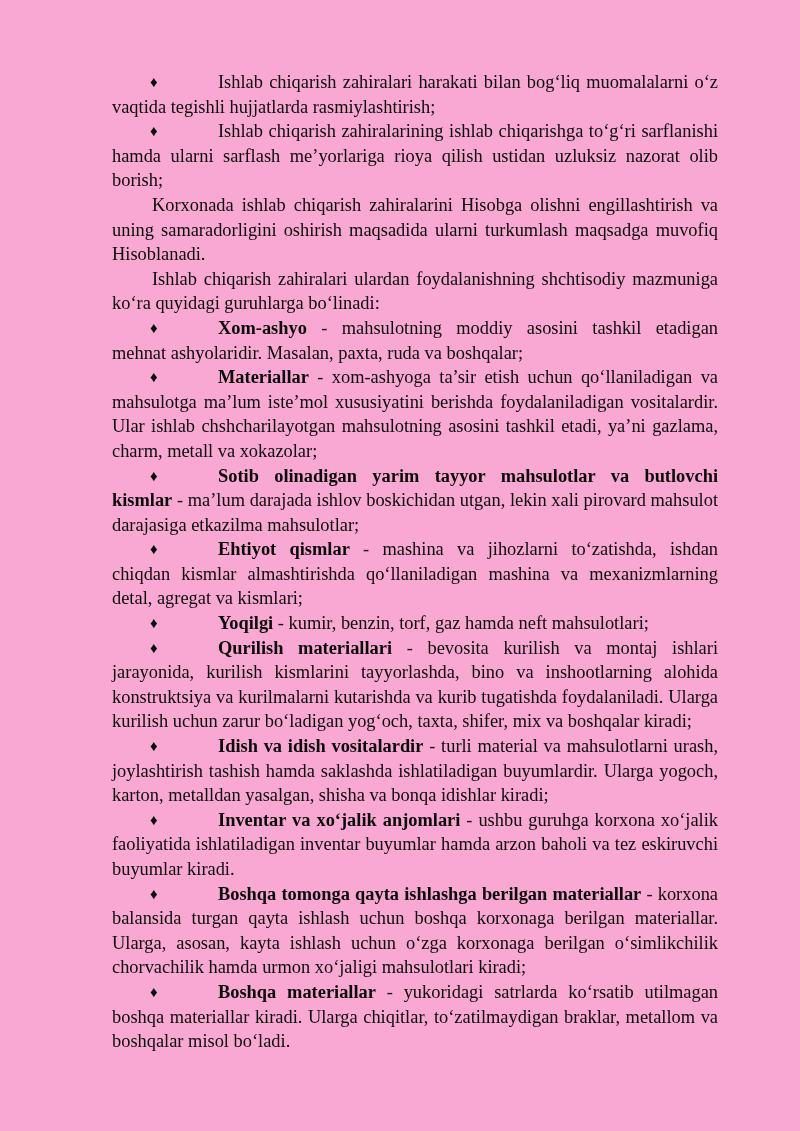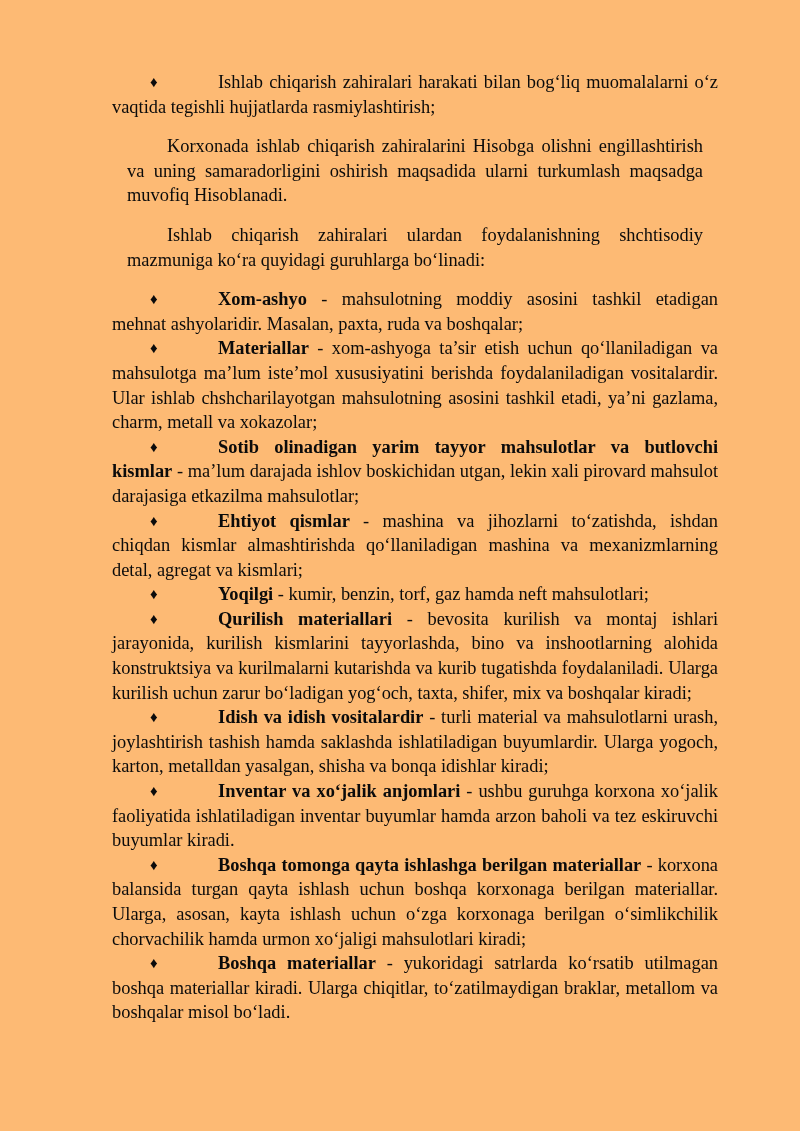--- a/index.html
+++ b/index.html
@@ -12,38 +12,38 @@
     width: 800px;
     height: 1131px;
     font-family: "Liberation Serif", "DejaVu Serif", serif;
     color: #0b0b0b;
     overflow: hidden;
   }
   .page {
     position: relative;
     width: 800px;
     height: 1131px;
-    background: #fdba74;
+    background: #f9a8d4;
     box-sizing: border-box;
     padding: 70px 82px 0 112px;
   }
   .body-text {
     font-size: 18.4px;
     line-height: 24.6px;
     text-align: justify;
     text-justify: inter-word;
   }
   
   p.bullet-para {
     margin: 0;
     text-indent: 0;
     text-align: justify;
   }
   p.plain-para {
-    margin: 15px;
+    margin: 0;
     text-indent: 40px;
     text-align: justify;
   }
   .bullet-glyph {
     display: inline-block;
     width: 12px;
     text-indent: 0;
     font-size: 15px;
     line-height: 24.6px;
     vertical-align: 1px;
@@ -65,20 +65,21 @@
   .page {
     -webkit-font-smoothing: antialiased;
   }
 </style>
 </head>
 <body>
 
 <div class="page">
   <div class="body-text" id="body-root">
       <p class="bullet-para"><span class="bullet-lead"></span><span class="bullet-glyph">♦</span><span class="bullet-gap"></span><span>Ishlab chiqarish zahiralari harakati bilan bog‘liq muomalalarni o‘z vaqtida tegishli hujjatlarda rasmiylashtirish;</span></p>
+      <p class="bullet-para"><span class="bullet-lead"></span><span class="bullet-glyph">♦</span><span class="bullet-gap"></span><span>Ishlab chiqarish zahiralarining ishlab chiqarishga to‘g‘ri sarflanishi hamda ularni sarflash me’yorlariga rioya qilish ustidan uzluksiz nazorat olib borish;</span></p>
       <p class="plain-para"><span>Korxonada ishlab chiqarish zahiralarini Hisobga olishni engillashtirish va uning samaradorligini oshirish maqsadida ularni turkumlash maqsadga muvofiq Hisoblanadi.</span></p>
       <p class="plain-para"><span>Ishlab chiqarish zahiralari ulardan foydalanishning shchtisodiy mazmuniga ko‘ra quyidagi guruhlarga bo‘linadi:</span></p>
       <p class="bullet-para"><span class="bullet-lead"></span><span class="bullet-glyph">♦</span><span class="bullet-gap"></span><span class="term">Xom-ashyo</span><span> - mahsulotning moddiy asosini tashkil etadigan mehnat ashyolaridir. Masalan, paxta, ruda va boshqalar;</span></p>
       <p class="bullet-para"><span class="bullet-lead"></span><span class="bullet-glyph">♦</span><span class="bullet-gap"></span><span class="term">Materiallar</span><span> - xom-ashyoga ta’sir etish uchun qo‘llaniladigan va mahsulotga ma’lum iste’mol xususiyatini berishda foydalaniladigan vositalardir. Ular ishlab chshcharilayotgan mahsulotning asosini tashkil etadi, ya’ni gazlama, charm, metall va xokazolar;</span></p>
       <p class="bullet-para"><span class="bullet-lead"></span><span class="bullet-glyph">♦</span><span class="bullet-gap"></span><span class="term">Sotib olinadigan yarim tayyor mahsulotlar va butlovchi kismlar</span><span> - ma’lum darajada ishlov  boskichidan  utgan,  lekin  xali  pirovard  mahsulot darajasiga  etkazilma mahsulotlar;</span></p>
       <p class="bullet-para"><span class="bullet-lead"></span><span class="bullet-glyph">♦</span><span class="bullet-gap"></span><span class="term">Ehtiyot qismlar</span><span> - mashina va jihozlarni to‘zatishda, ishdan chiqdan  kismlar almashtirishda qo‘llaniladigan mashina va mexanizmlarning detal, agregat va kismlari;</span></p>
       <p class="bullet-para"><span class="bullet-lead"></span><span class="bullet-glyph">♦</span><span class="bullet-gap"></span><span class="term">Yoqilgi</span><span> - kumir, benzin, torf, gaz hamda neft mahsulotlari;</span></p>
       <p class="bullet-para"><span class="bullet-lead"></span><span class="bullet-glyph">♦</span><span class="bullet-gap"></span><span class="term">Qurilish materiallari</span><span> - bevosita kurilish va montaj ishlari jarayonida, kurilish kismlarini tayyorlashda, bino va inshootlarning alohida konstruktsiya va kurilmalarni kutarishda va kurib tugatishda foydalaniladi. Ularga kurilish uchun zarur bo‘ladigan yog‘och, taxta, shifer, mix va boshqalar kiradi;</span></p>
       <p class="bullet-para"><span class="bullet-lead"></span><span class="bullet-glyph">♦</span><span class="bullet-gap"></span><span class="term">Idish va idish vositalardir</span><span> - turli material va mahsulotlarni urash, joylashtirish tashish  hamda  saklashda  ishlatiladigan  buyumlardir.  Ularga yogoch,  karton,  metalldan yasalgan, shisha va bonqa idishlar kiradi;</span></p>
       <p class="bullet-para"><span class="bullet-lead"></span><span class="bullet-glyph">♦</span><span class="bullet-gap"></span><span class="term">Inventar va xo‘jalik anjomlari</span><span> -   ushbu guruhga korxona xo‘jalik faoliyatida ishlatiladigan inventar buyumlar hamda arzon baholi va tez eskiruvchi buyumlar kiradi.</span></p>

